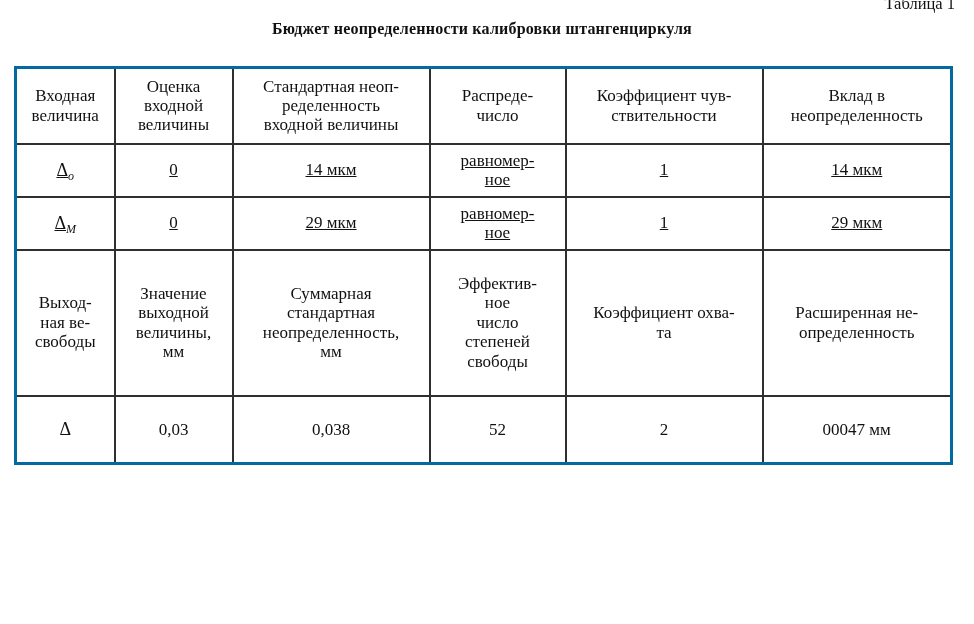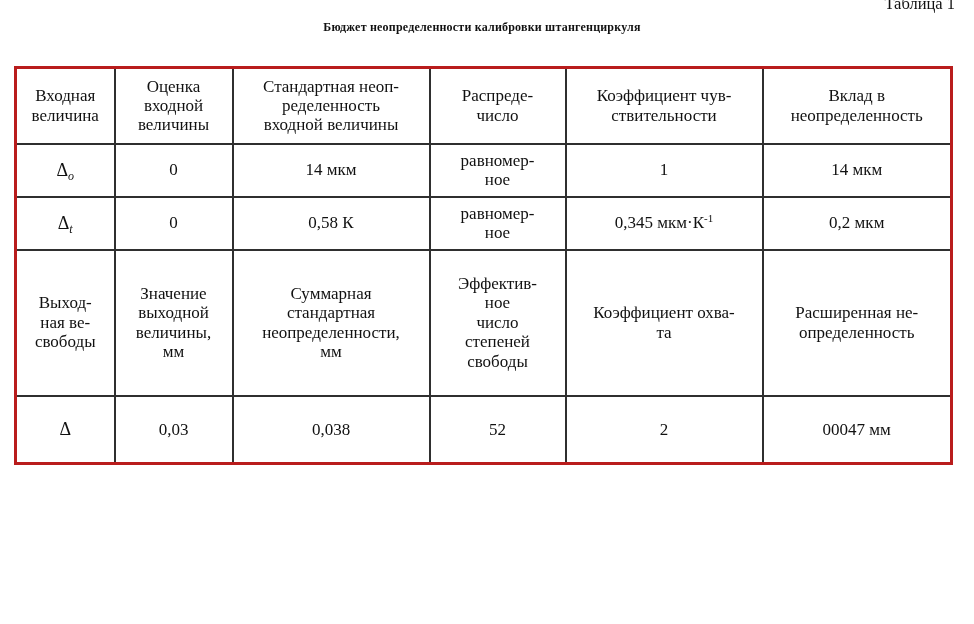--- a/index.html
+++ b/index.html
@@ -15,45 +15,45 @@
     position:absolute;
     top:-6px;right:19px;
     font-size:16.5px;
     color:#111;
   }
   .doc-title{
     position:absolute;
     top:20px;left:14px;width:936px;
     text-align:center;
     font-weight:bold;
-    font-size:12px;
+    font-size:16px;
     letter-spacing:0.2px;
   }
   table.budget{
     position:absolute;
     top:66px;left:14px;
     width:936px;
     border-collapse:collapse;
     table-layout:fixed;
-    border:3px solid #b91c1c;
+    border:3px solid #0369a1;
   }
   table.budget td{
     border:2px solid #2f2f2f;
     text-align:center;
     vertical-align:middle;
     white-space:pre-line;
     font-size:17px;
     line-height:1.14;
     padding:1px 2px;
     overflow:hidden;
   }
   tr.r-h1{height:76px;}
   tr.r-a{height:36px;}
   tr.r-b{height:45px;}
-  tr.r-c{height:53px;}
+  tr.r-c{height:53px;text-decoration:underline;}
   tr.r-h2{height:146px;}
   tr.r-last{height:68px;}
   .sym-base{font-size:18px;}
   .sym-base.it{font-style:italic;}
   sub.sym-sub{
     font-style:italic;
     font-size:12px;
     line-height:0;
     vertical-align:-4px;
   }
@@ -105,42 +105,42 @@
     <tr class="r-c">
       <td><span class="sym-base">Δ</span><sub class="sym-sub">o</sub></td>
       <td>0</td>
       <td>14 мкм</td>
       <td>равномер-
 ное</td>
       <td>1</td>
       <td>14 мкм</td>
     </tr>
 
-
     <tr class="r-c">
-      <td><span class="sym-base">Δ</span><sub class="sym-sub">t</sub></td>
+      <td><span class="sym-base">Δ</span><sub class="sym-sub">M</sub></td>
       <td>0</td>
-      <td>0,58 К</td>
+      <td>29 мкм</td>
       <td>равномер-
 ное</td>
-      <td><span>0,345 мкм·К</span><sup class="unit-sup">-1</sup></td>
-      <td>0,2 мкм</td>
+      <td>1</td>
+      <td>29 мкм</td>
     </tr>
+
 
     <tr class="r-h2">
       <td>Выход-
 ная ве-
 свободы</td>
       <td>Значение
 выходной
 величины,
 мм</td>
       <td>Суммарная
 стандартная
-неопределенности,
+неопределенность,
 мм</td>
       <td>Эффектив-
 ное
 число
 степеней
 свободы</td>
       <td>Коэффициент охва-
 та</td>
       <td>Расширенная не-
 определенность</td>

